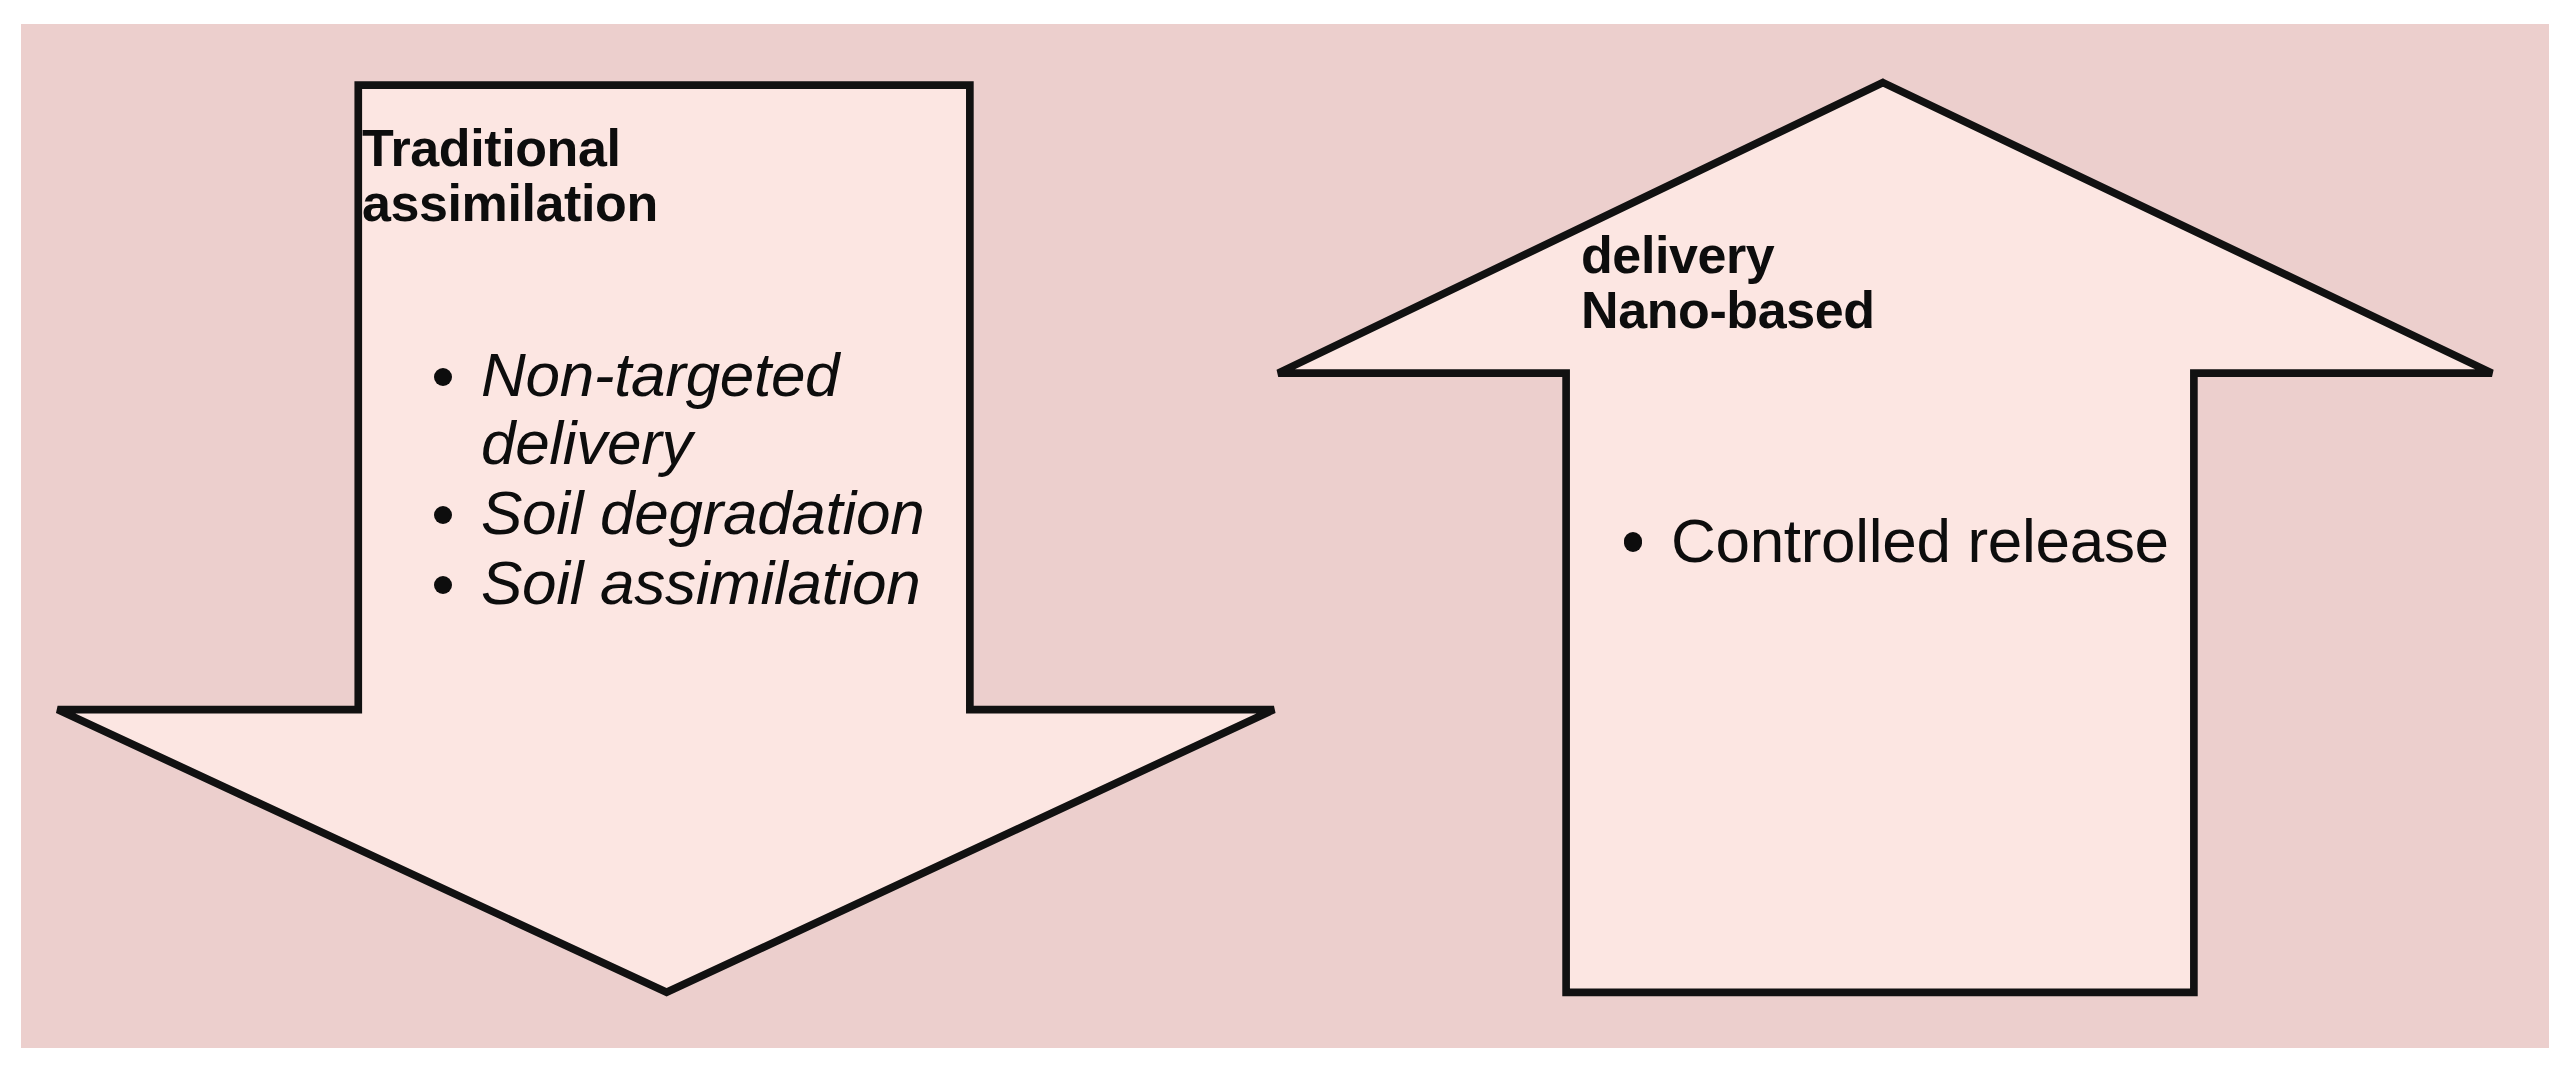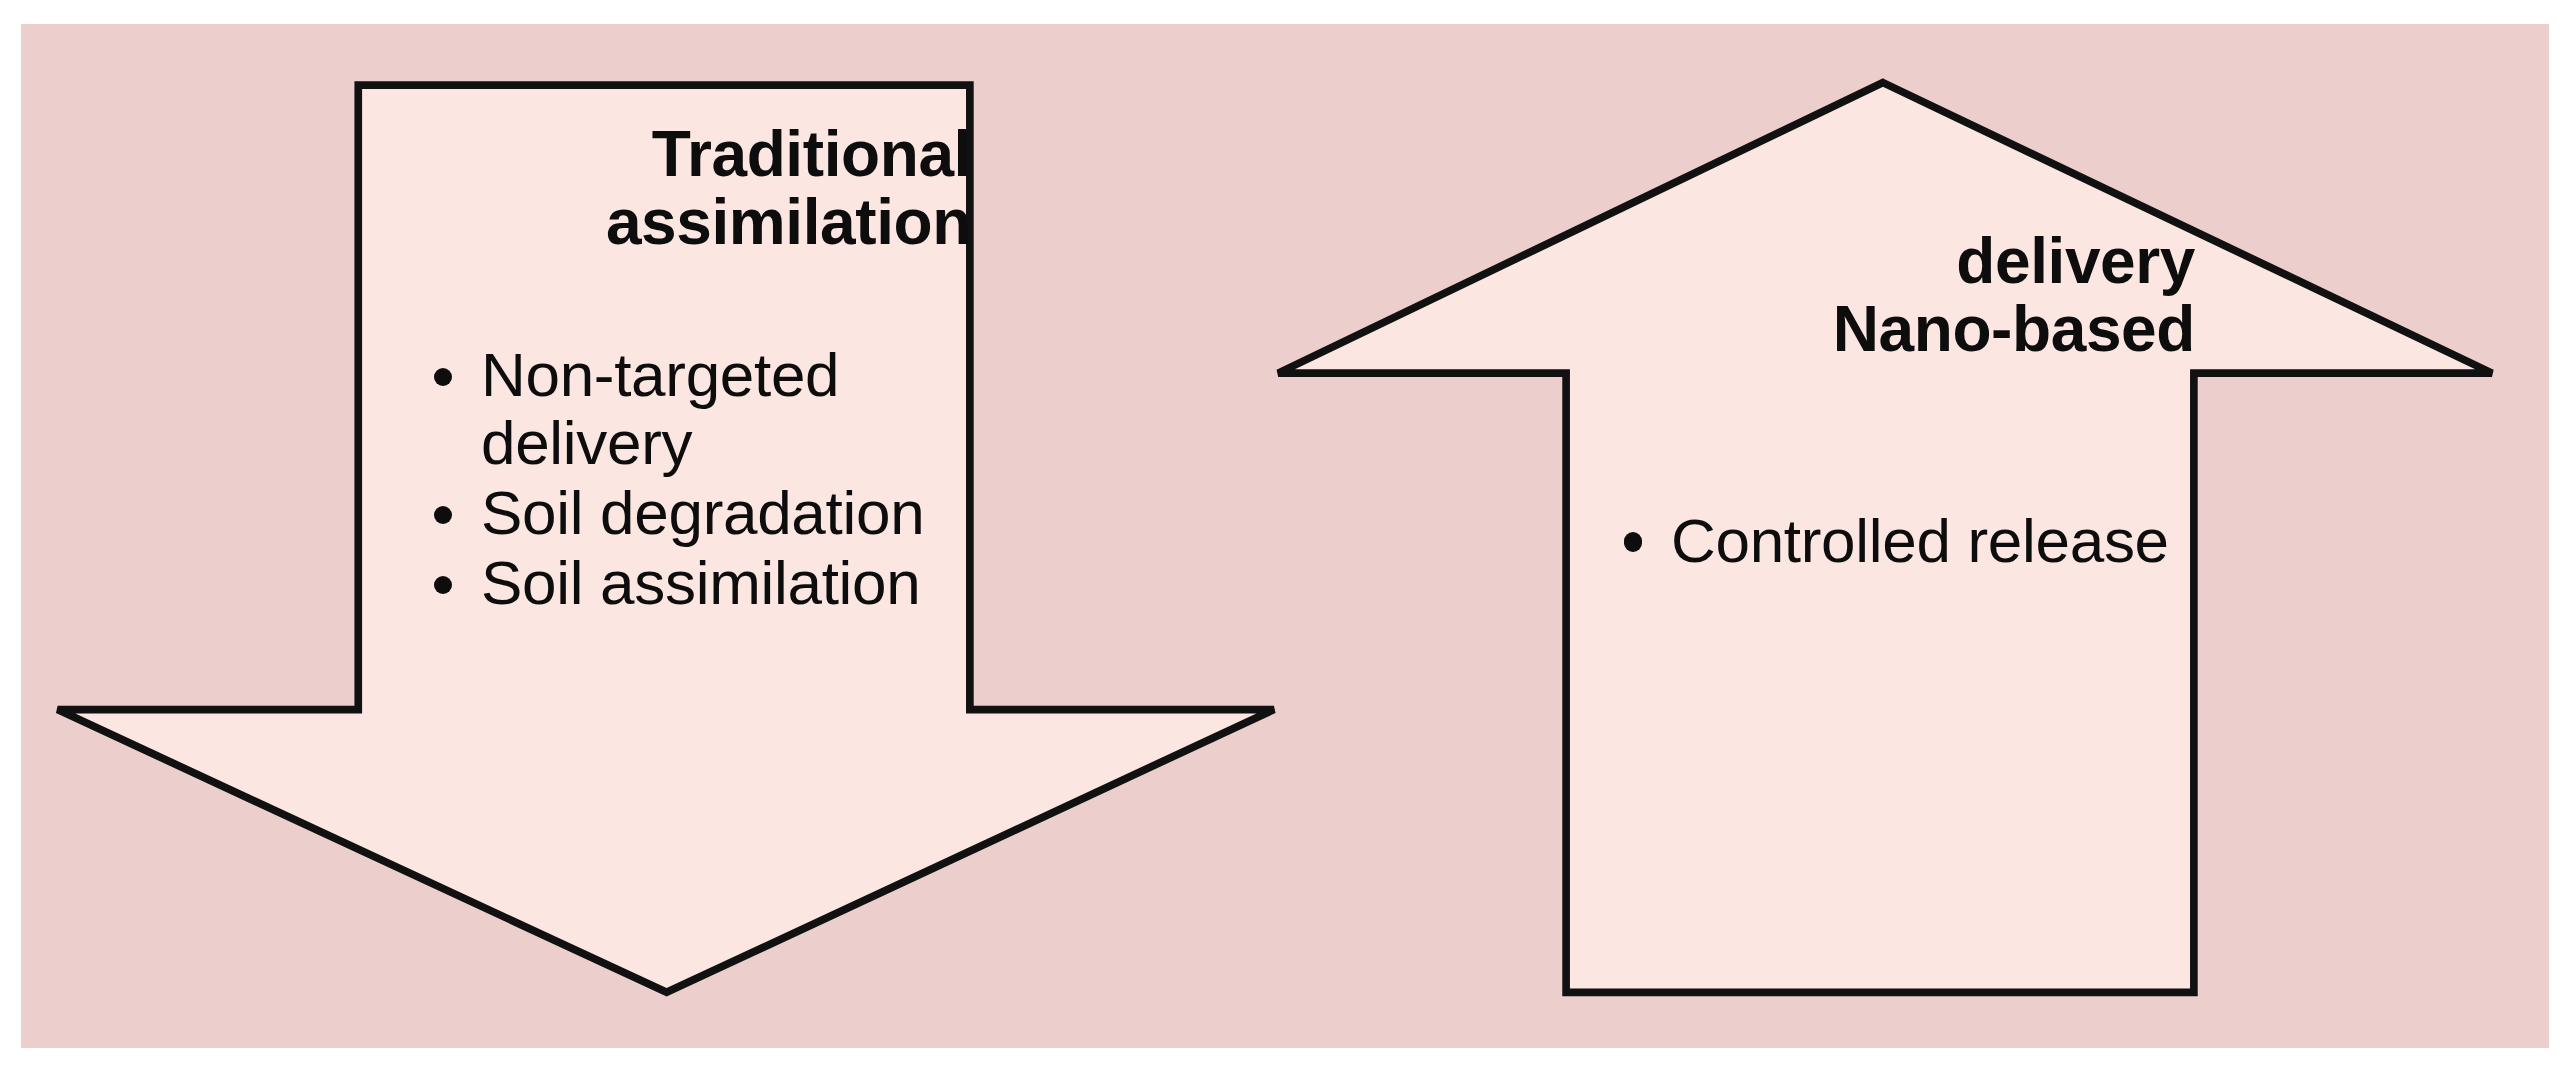--- a/index.html
+++ b/index.html
@@ -40,23 +40,23 @@
     stroke: #111111;
     stroke-width: 9;
     stroke-linejoin: miter;
   }
   .text-block {
     position: absolute;
     color: #0d0d0d;
   }
   .heading {
     font-weight: bold;
-    font-size: 64px;
+    font-size: 52px;
     line-height: 1.06;
-    text-align: right;
+    text-align: left;
     letter-spacing: -0.4px;
   }
   .bullet-list {
     list-style: none;
     margin: 0;
     padding: 0;
     font-size: 62px;
     line-height: 1.10;
     letter-spacing: -0.3px;
   }
@@ -77,20 +77,21 @@
   
   #left-heading {
     left: 362px;
     top: 121px;
     width: 609px;
   }
   #left-list {
     left: 419px;
     top: 341px;
     width: 596px;
+    font-style: italic;
   }
   
   #right-heading {
     left: 1581px;
     top: 228px;
     width: 614px;
   }
   #right-list {
     left: 1609px;
     top: 505px;

